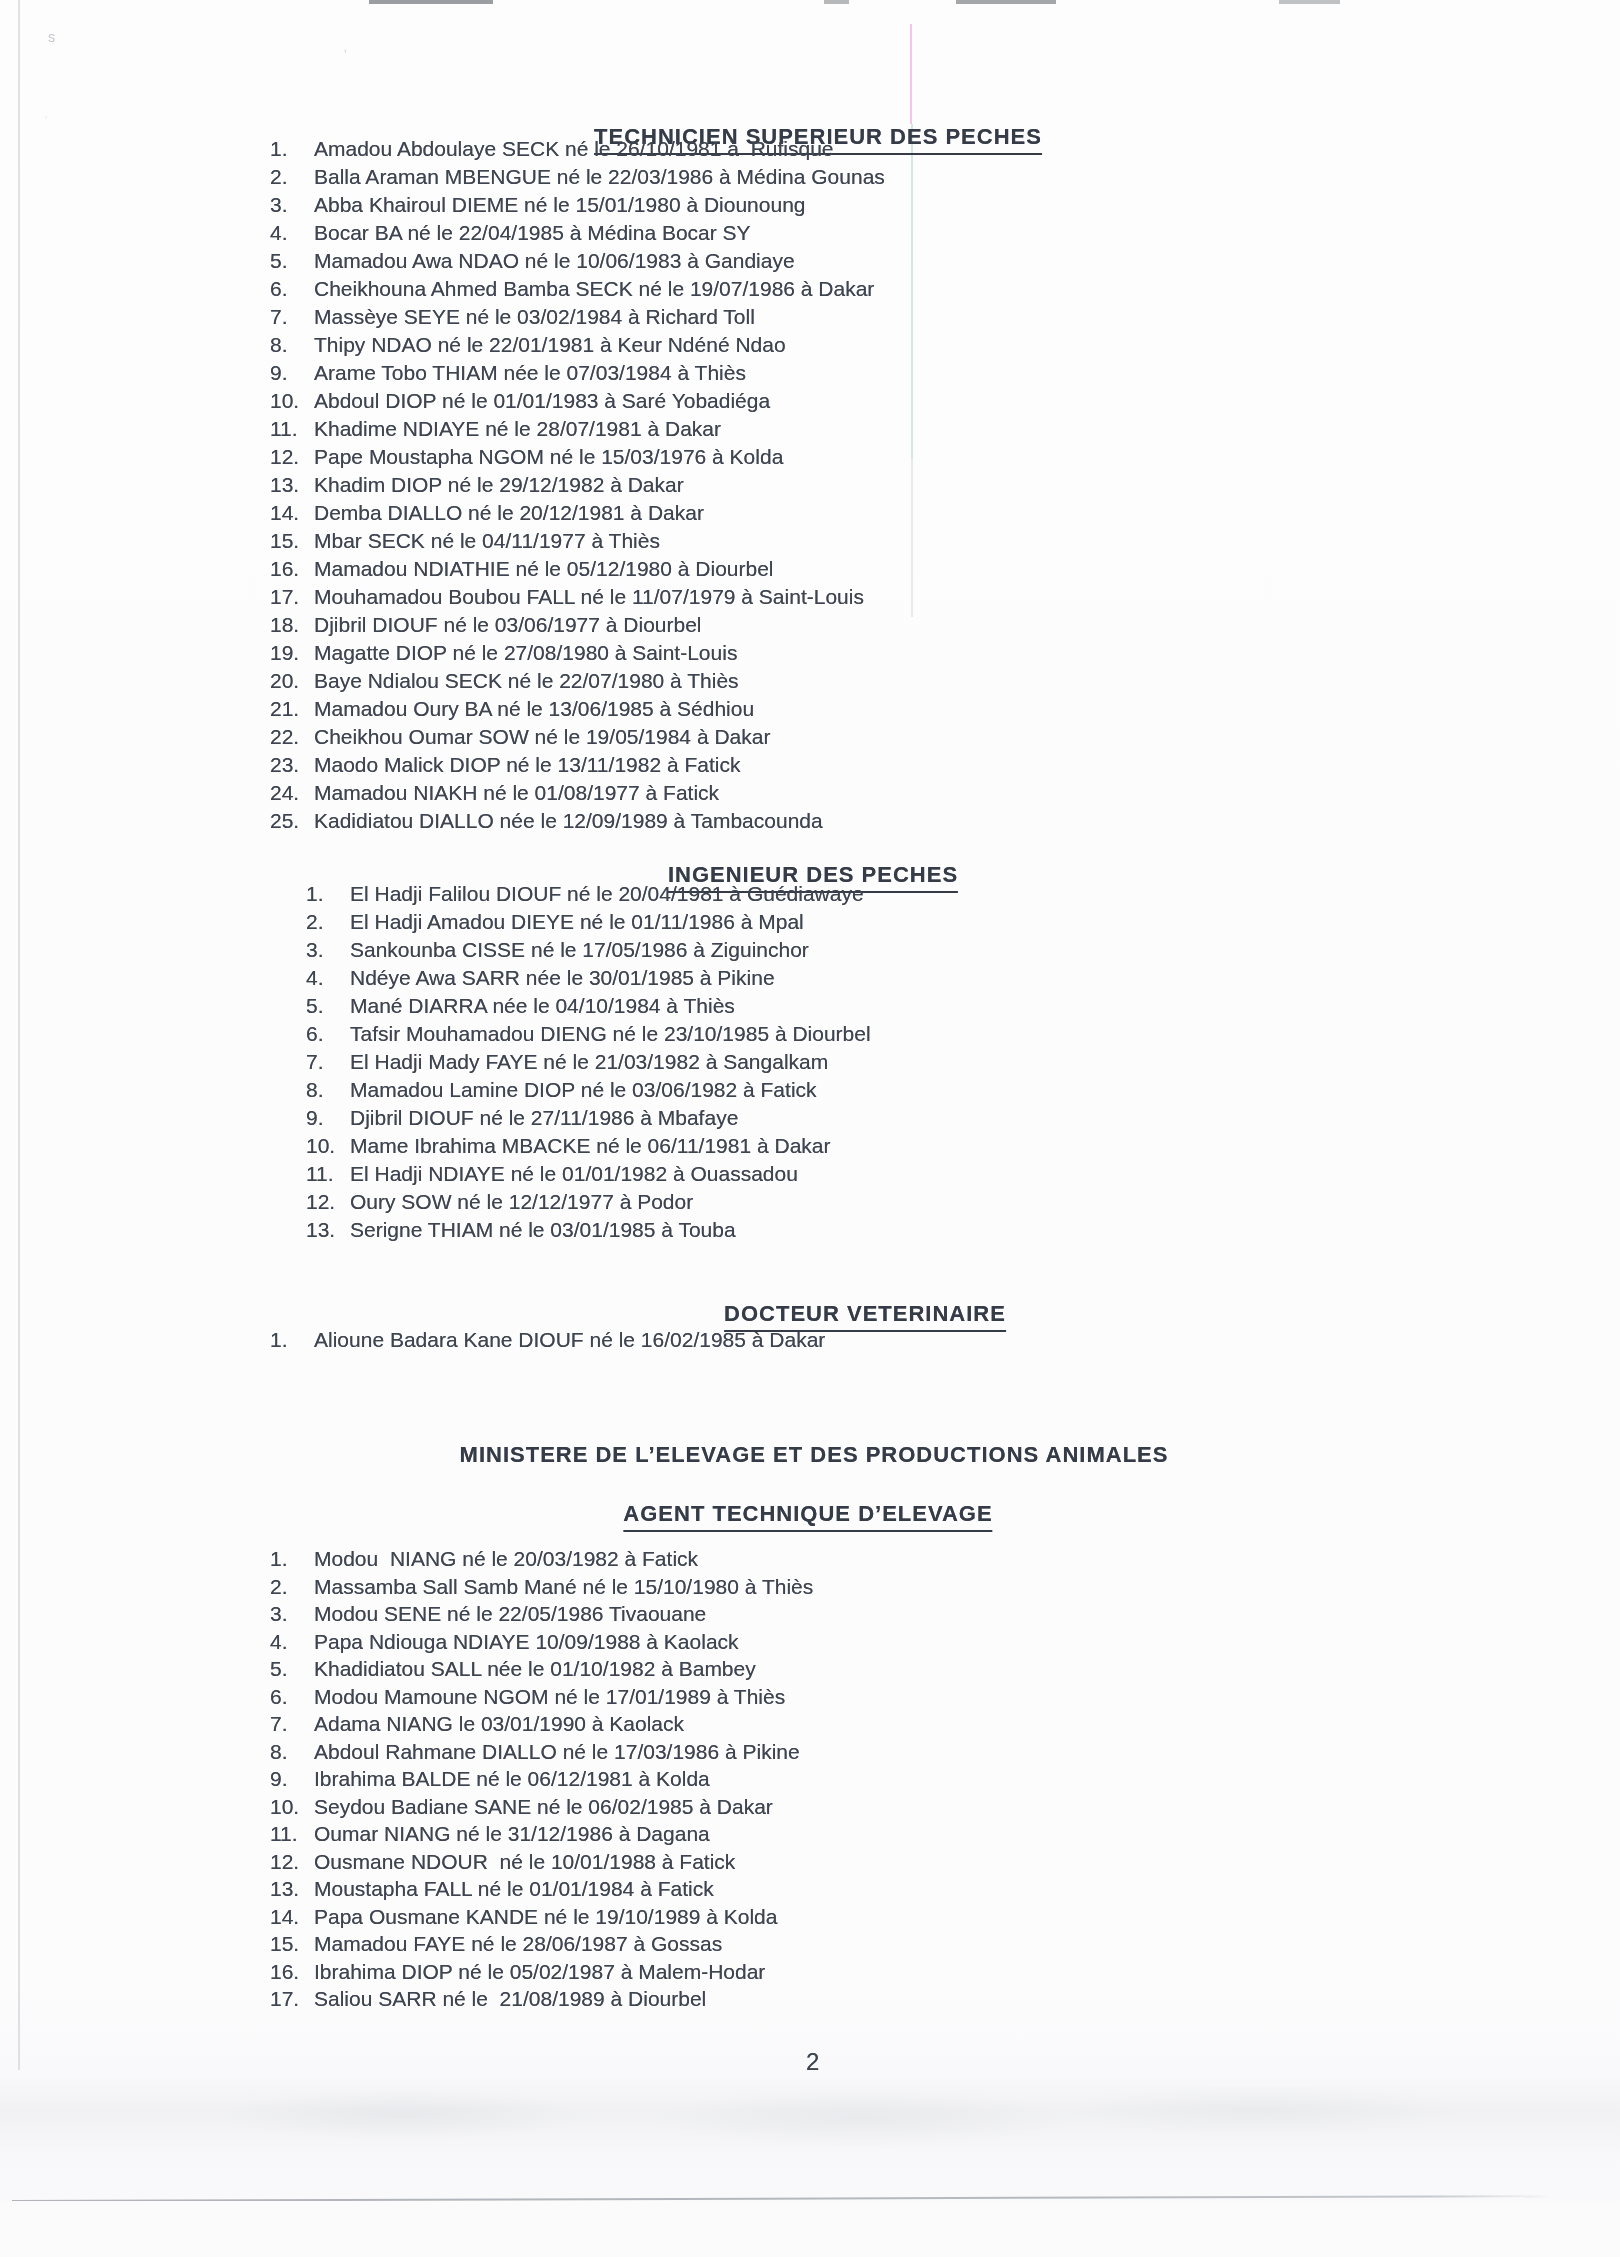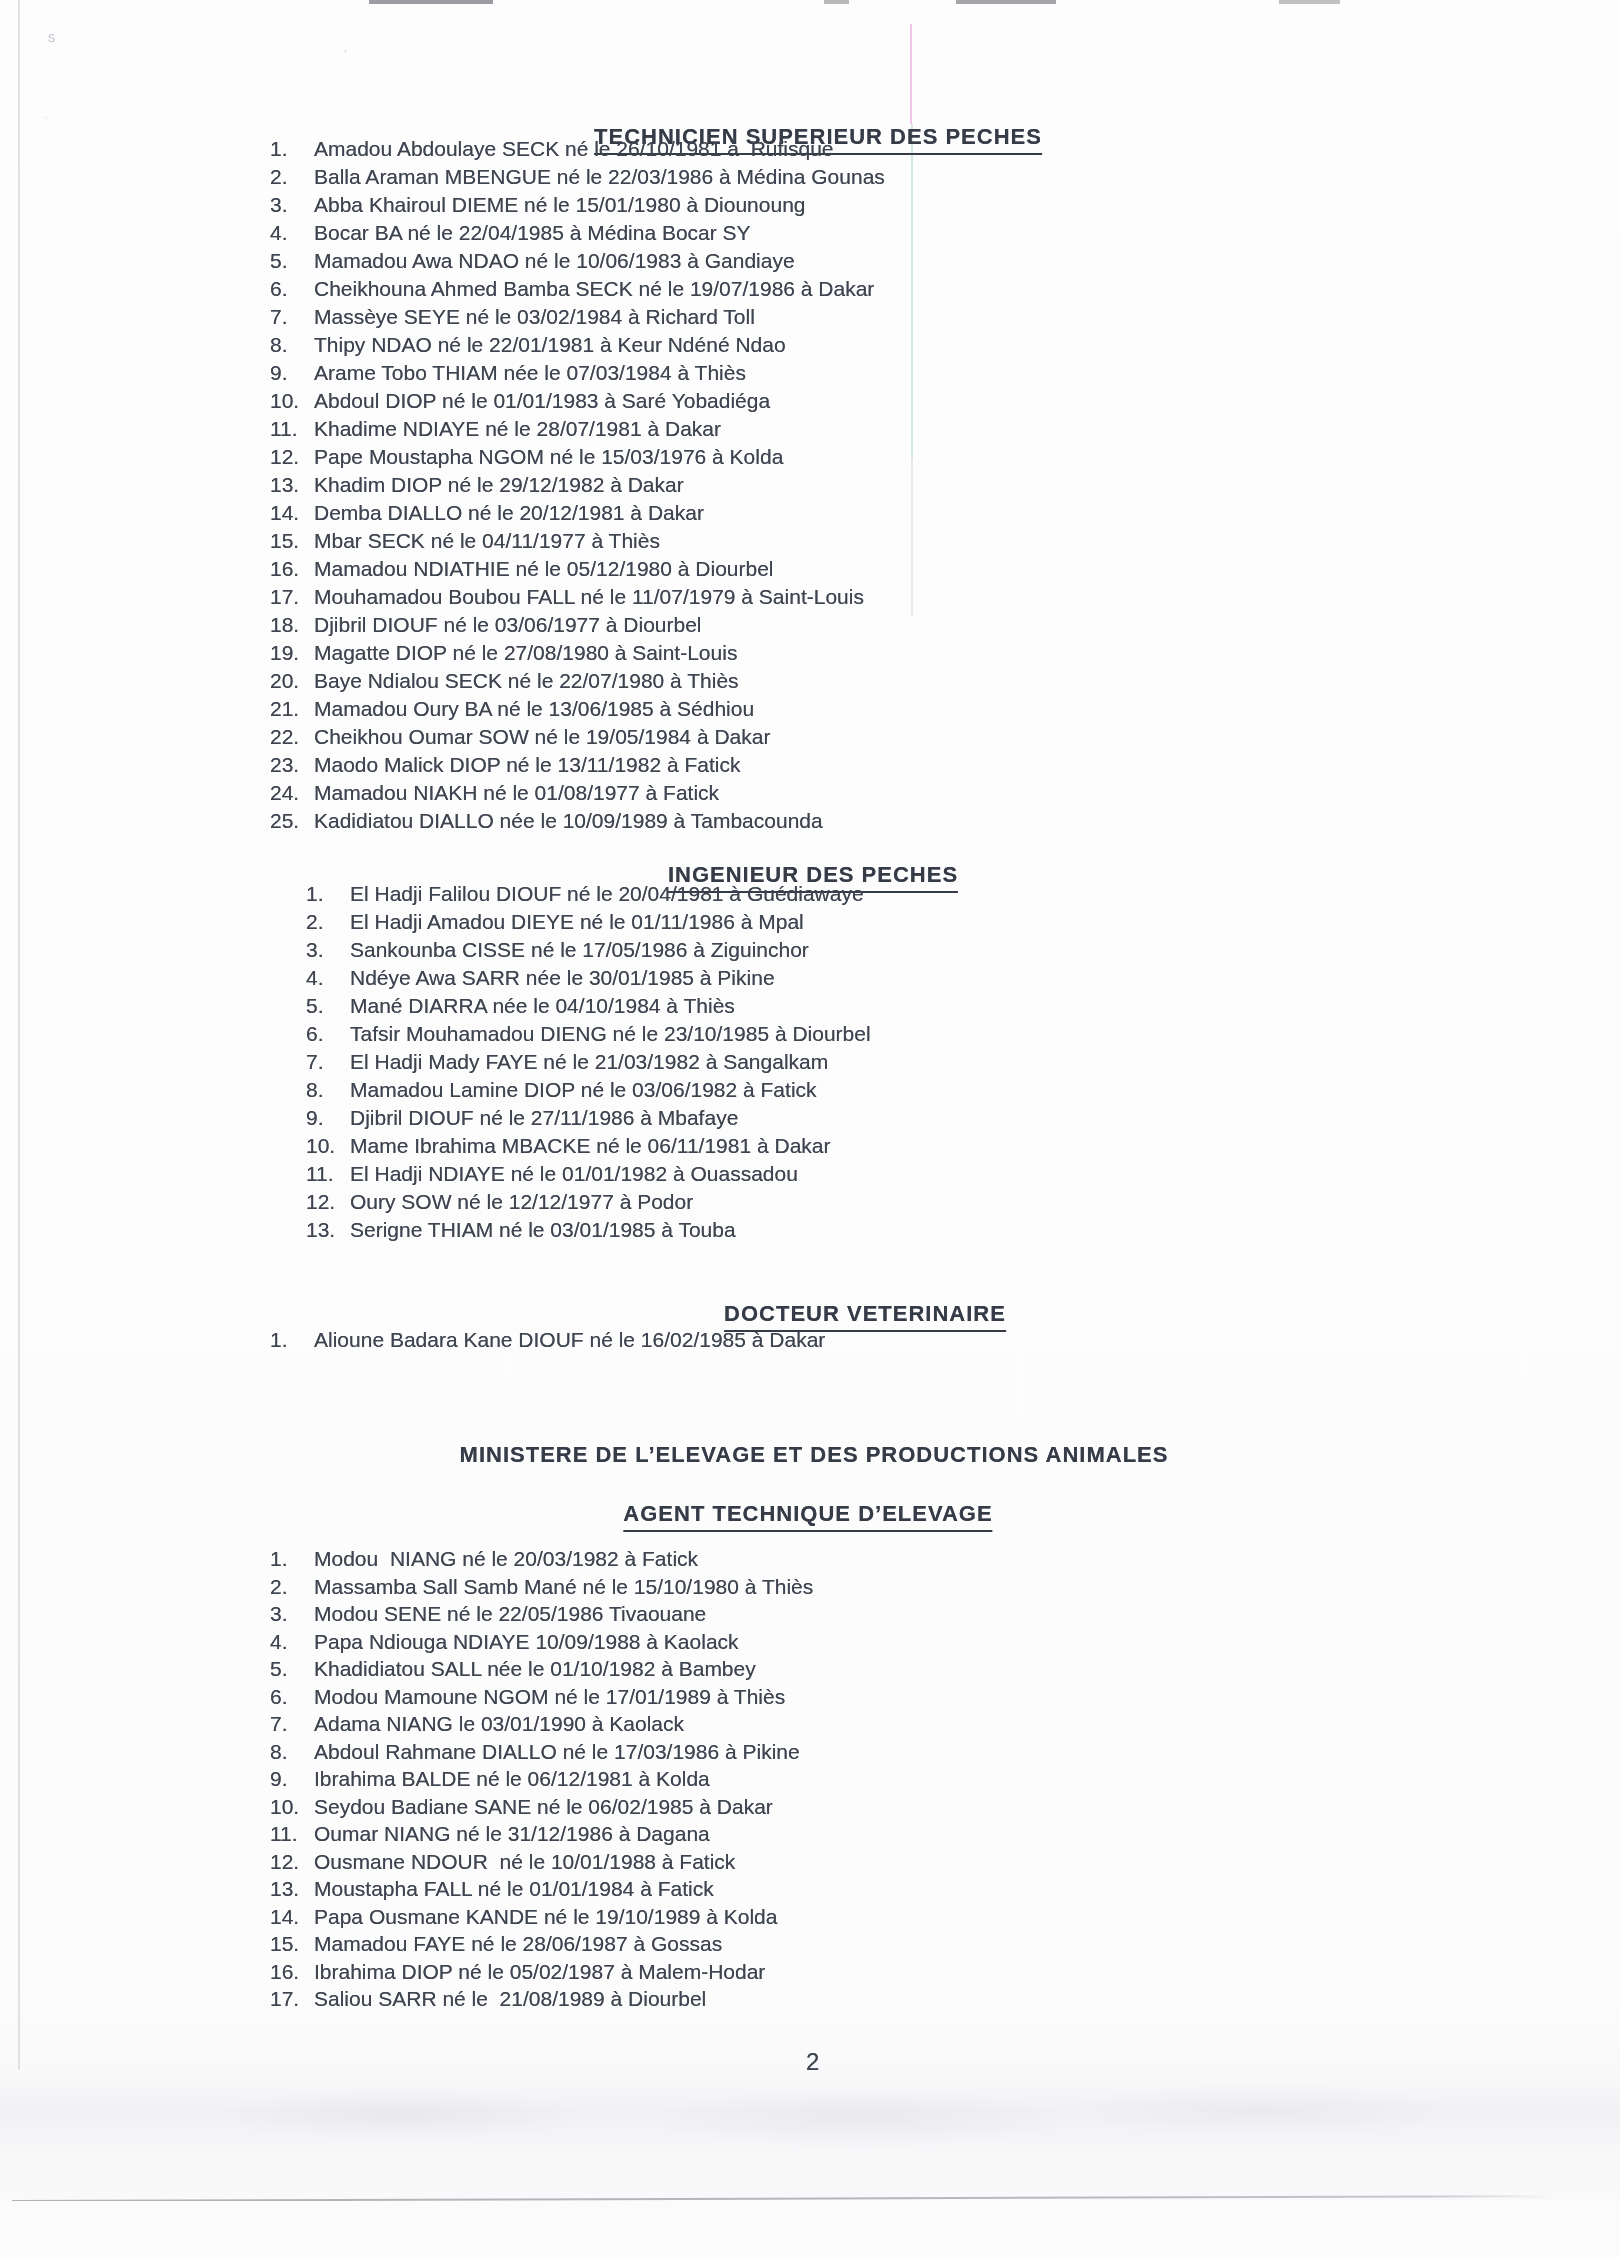--- a/index.html
+++ b/index.html
@@ -120,21 +120,21 @@
       <div class="row"><span class="num">15.</span><span class="txt">Mbar SECK né le 04/11/1977 à Thiès</span></div>
       <div class="row"><span class="num">16.</span><span class="txt">Mamadou NDIATHIE né le 05/12/1980 à Diourbel</span></div>
       <div class="row"><span class="num">17.</span><span class="txt">Mouhamadou Boubou FALL né le 11/07/1979 à Saint-Louis</span></div>
       <div class="row"><span class="num">18.</span><span class="txt">Djibril DIOUF né le 03/06/1977 à Diourbel</span></div>
       <div class="row"><span class="num">19.</span><span class="txt">Magatte DIOP né le 27/08/1980 à Saint-Louis</span></div>
       <div class="row"><span class="num">20.</span><span class="txt">Baye Ndialou SECK né le 22/07/1980 à Thiès</span></div>
       <div class="row"><span class="num">21.</span><span class="txt">Mamadou Oury BA né le 13/06/1985 à Sédhiou</span></div>
       <div class="row"><span class="num">22.</span><span class="txt">Cheikhou Oumar SOW né le 19/05/1984 à Dakar</span></div>
       <div class="row"><span class="num">23.</span><span class="txt">Maodo Malick DIOP né le 13/11/1982 à Fatick</span></div>
       <div class="row"><span class="num">24.</span><span class="txt">Mamadou NIAKH né le 01/08/1977 à Fatick</span></div>
-      <div class="row"><span class="num">25.</span><span class="txt">Kadidiatou DIALLO née le 10/09/1989 à Tambacounda</span></div>
+      <div class="row"><span class="num">25.</span><span class="txt">Kadidiatou DIALLO née le 12/09/1989 à Tambacounda</span></div>
     </div>
 
   <div class="heading underlined" id="heading-ingenieur">INGENIEUR DES PECHES</div>
   <div class="num-list" id="list-ingenieur">
       <div class="row"><span class="num">1.</span><span class="txt">El Hadji Falilou DIOUF né le 20/04/1981 à Guédiawaye</span></div>
       <div class="row"><span class="num">2.</span><span class="txt">El Hadji Amadou DIEYE né le 01/11/1986 à Mpal</span></div>
       <div class="row"><span class="num">3.</span><span class="txt">Sankounba CISSE né le 17/05/1986 à Ziguinchor</span></div>
       <div class="row"><span class="num">4.</span><span class="txt">Ndéye Awa SARR née le 30/01/1985 à Pikine</span></div>
       <div class="row"><span class="num">5.</span><span class="txt">Mané DIARRA née le 04/10/1984 à Thiès</span></div>
       <div class="row"><span class="num">6.</span><span class="txt">Tafsir Mouhamadou DIENG né le 23/10/1985 à Diourbel</span></div>

